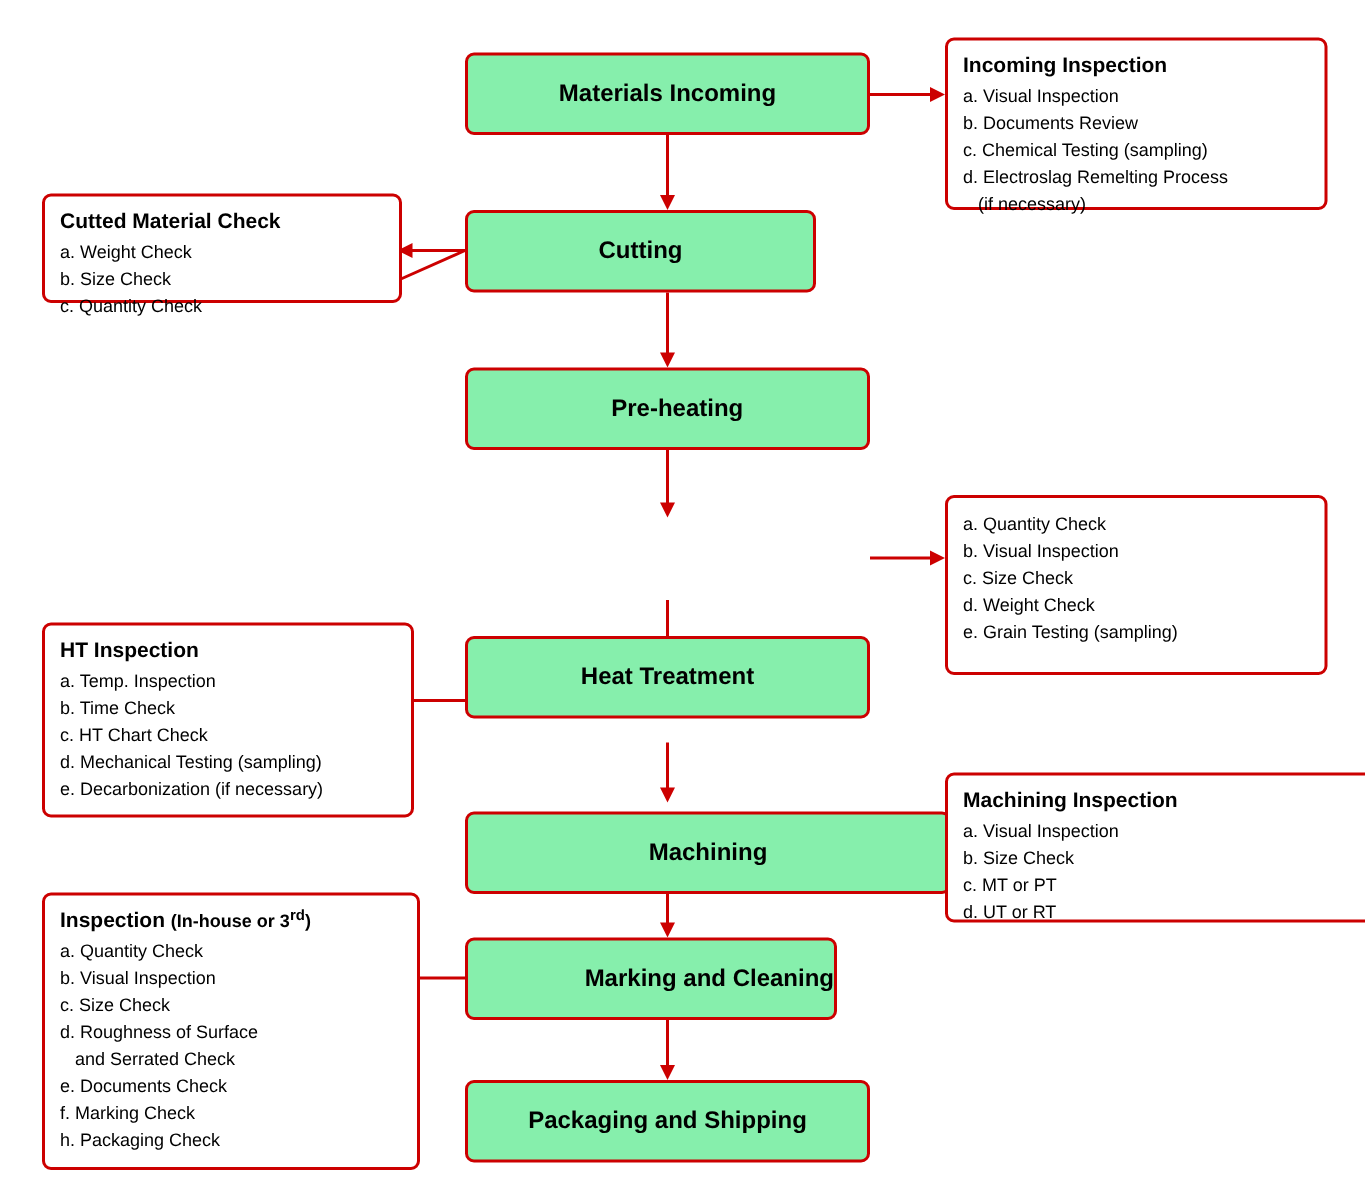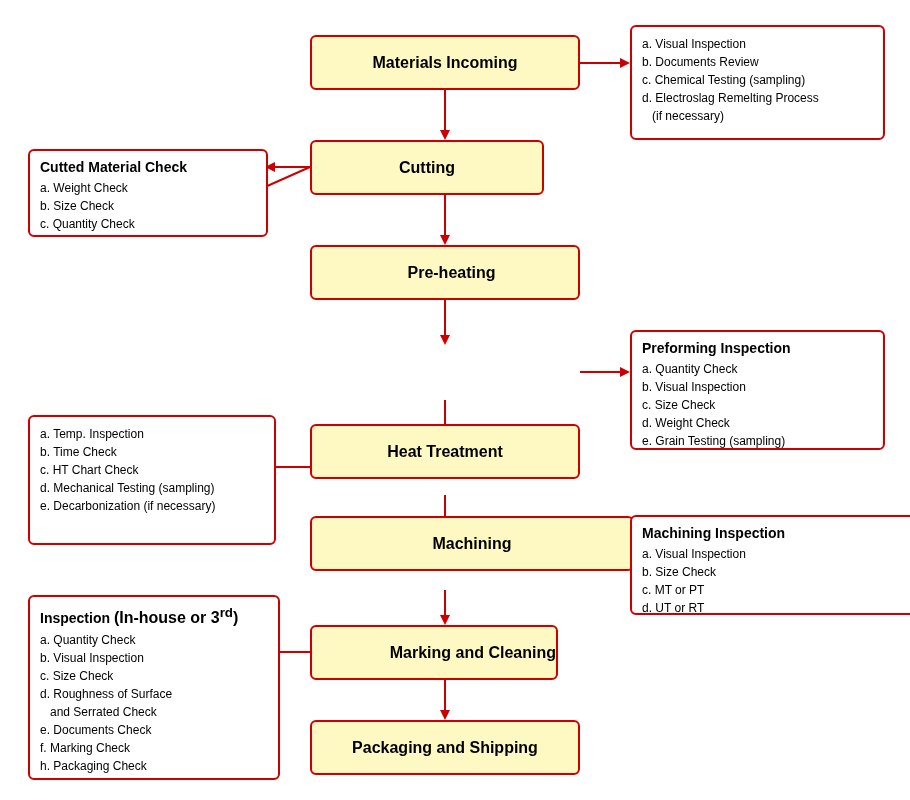--- a/index.html
+++ b/index.html
@@ -20,21 +20,21 @@
 
     
     .process-box {
       position: absolute;
       border: 2px solid #cc0000;
       border-radius: 6px;
       text-align: center;
       display: flex;
       align-items: center;
       justify-content: center;
-      background: #fef9c3;
+      background: #86efac;
     }
 
     .process-box span {
       font-size: 16px;
       font-weight: bold;
       color: #000;
     }
 
     
     .inspection-box {
@@ -128,84 +128,85 @@
 
   <div class="process-box" style="left:310px; top:245px; width:270px; height:55px;padding-left:13px;">
     <span>Pre-heating</span>
   </div>
 
 
   <div class="process-box" style="left:310px; top:424px; width:270px; height:55px;">
     <span>Heat Treatment</span>
   </div>
 
-  <div class="process-box" style="left:310px; top:516px; width:324px; height:55px;">
+  <div class="process-box" style="left:310px; top:541px; width:324px; height:55px;">
     <span>Machining</span>
   </div>
 
   <div class="process-box" style="left:310px; top:625px; width:248px; height:55px;justify-content:flex-end;">
     <span>Marking and Cleaning</span>
   </div>
 
   <div class="process-box" style="left:310px; top:720px; width:270px; height:55px;">
     <span>Packaging and Shipping</span>
   </div>
 
   <div class="inspection-box" style="left:630px; top:25px; width:255px; height:115px;">
+    <div class="title">Incoming Inspection</div>
     <div class="items">
       a. Visual Inspection<br>
       b. Documents Review<br>
       c. Chemical Testing (sampling)<br>
       d. Electroslag Remelting Process<br>
       &nbsp;&nbsp;&nbsp;(if necessary)
     </div>
   </div>
 
-  <div class="inspection-box" style="left:28px; top:149px; width:240px; height:88px;">
+  <div class="inspection-box" style="left:28px; top:129px; width:240px; height:73px;">
     <div class="title">Cutted Material Check</div>
     <div class="items">
       a. Weight Check<br>
       b. Size Check<br>
       c. Quantity Check
     </div>
   </div>
 
   <div class="inspection-box" style="left:630px; top:330px; width:255px; height:120px;">
-    <div class="title">Preforming Inspection</div>
     <div class="items">
       a. Quantity Check<br>
       b. Visual Inspection<br>
       c. Size Check<br>
       d. Weight Check<br>
       e. Grain Testing (sampling)
     </div>
   </div>
 
   <div class="inspection-box" style="left:28px; top:415px; width:248px; height:130px;">
+    <div class="title">HT Inspection</div>
     <div class="items">
       a. Temp. Inspection<br>
       b. Time Check<br>
       c. HT Chart Check<br>
       d. Mechanical Testing (sampling)<br>
       e. Decarbonization (if necessary)
     </div>
   </div>
 
   <div class="inspection-box" style="left:630px; top:515px; width:294px; height:100px;">
     <div class="title">Machining Inspection</div>
     <div class="items">
       a. Visual Inspection<br>
       b. Size Check<br>
       c. MT or PT<br>
       d. UT or RT
     </div>
   </div>
 
   <div class="inspection-box" style="left:28px; top:595px; width:252px; height:185px;">
-    <div class="title">Inspection <span style="font-size:16px;">(In-house or 3<sup>rd</sup>)</span></div>
+    <div class="title">Inspection <span style="font-size:12px;">(In-house or 3<sup>rd</sup>)</span></div>
     <div class="items">
       a. Quantity Check<br>
       b. Visual Inspection<br>
       c. Size Check<br>
       d. Roughness of Surface<br>
       &nbsp;&nbsp;&nbsp;and Serrated Check<br>
       e. Documents Check<br>
       f. Marking Check<br>
       h. Packaging Check
     </div>

